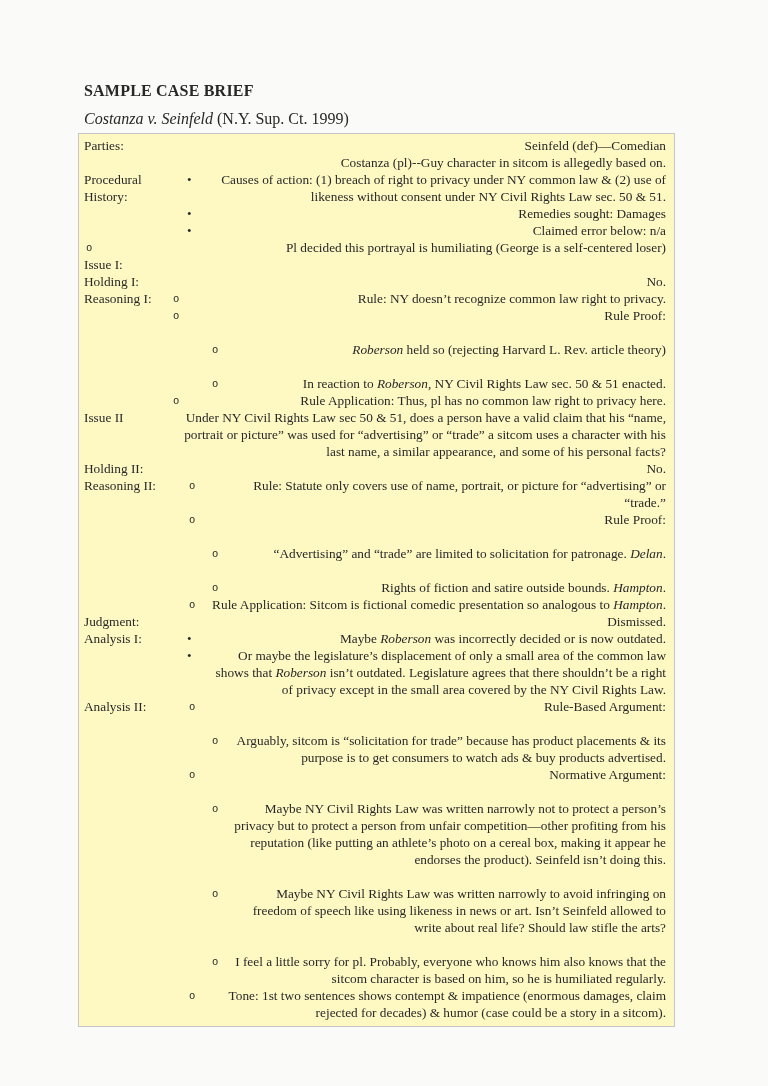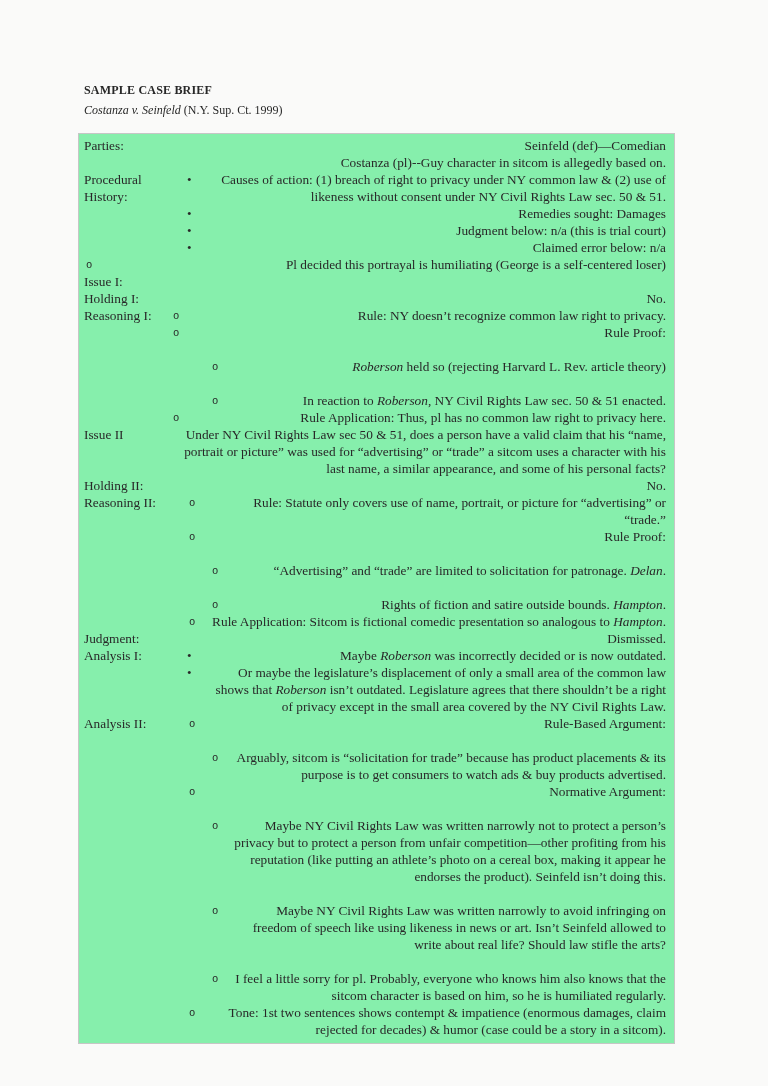--- a/index.html
+++ b/index.html
@@ -4,27 +4,27 @@
 <style>
   html,body{margin:0;padding:0;}
   body{
     width:768px;height:1086px;
     background:#fafaf9;
     font-family:"Liberation Serif","DejaVu Serif",serif;
     color:#282828;
     overflow:hidden;
   }
   .sheet{position:relative;width:768px;height:1086px;}
-  .doc-header{position:absolute;left:84px;top:81px;line-height:19px;font-size:12px;}
+  .doc-header{position:absolute;left:84px;top:81px;line-height:19px;font-size:16px;}
   .doc-title{font-weight:bold;letter-spacing:.2px;}
-  .doc-subtitle{margin-top:1px;}
+  .doc-subtitle{margin-top:9px;}
   .it{font-style:italic;}
   .brief-table{
     position:absolute;left:78px;top:133px;width:597px;
-    background:#86efac;border:1px solid #c6c6c6;
+    background:#fef9c3;border:1px solid #c6c6c6;
     box-sizing:border-box;
     padding:3px 0 5px 0;
     font-size:13.3px;line-height:17px;
   }
   .brief-row{display:flex;}
   .row-label{flex:0 0 87px;width:87px;box-sizing:border-box;padding-left:5px;}
   .row-content{flex:1;padding-right:8px;min-width:0;}
   .blk{position:relative;margin:0;text-align:right;}
   .blk.disc{padding-left:46px;}
   .blk.disc::before{content:"\2022";position:absolute;left:21px;top:0;font-size:13px;}
@@ -51,21 +51,20 @@
           <div class="row-content">
             <div class="blk p"><span>Seinfeld (def)—Comedian</span></div>
             <div class="blk p"><span>Costanza (pl)--Guy character in sitcom is allegedly based on.</span></div>
           </div>
         </div>
         <div class="brief-row">
           <div class="row-label">Procedural History:</div>
           <div class="row-content">
             <div class="blk disc"><span>Causes of action: (1) breach of right to privacy under NY common law &amp; (2) use of likeness without consent under NY Civil Rights Law sec. 50 &amp; 51.</span></div>
             <div class="blk disc"><span>Remedies sought: Damages</span></div>
-            <div class="blk disc"><span>Judgment below: n/a (this is trial court)</span></div>
             <div class="blk disc"><span>Claimed error below: n/a</span></div>
           </div>
         </div>
         <div class="brief-row">
           <div class="row-content">
             <div class="blk o1"><span>Pl decided this portrayal is humiliating (George is a self-centered loser)</span></div>
           </div>
         </div>
         <div class="brief-row">
           <div class="row-label">Issue I:</div>

